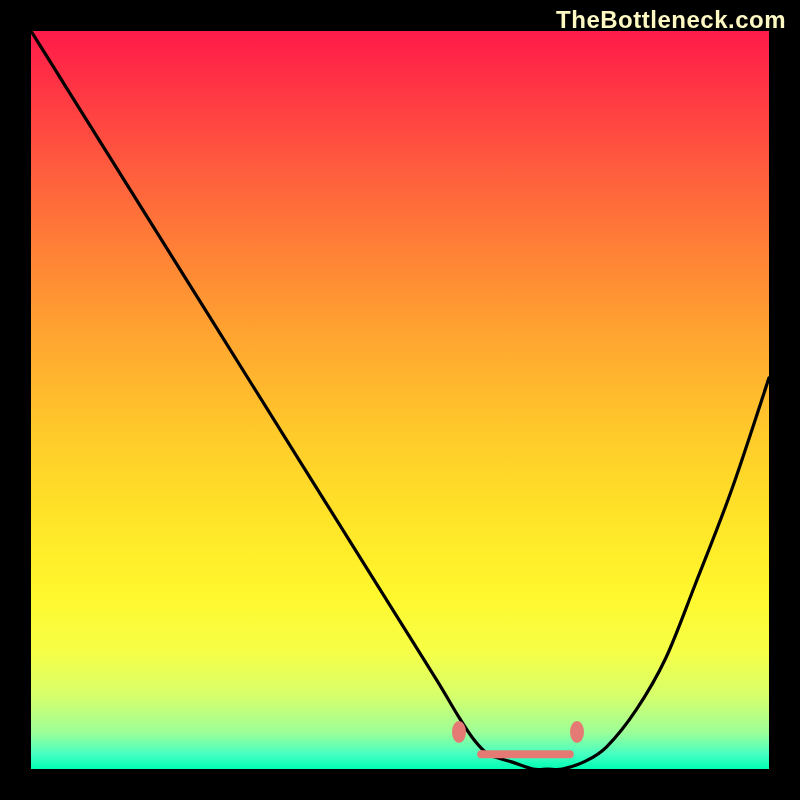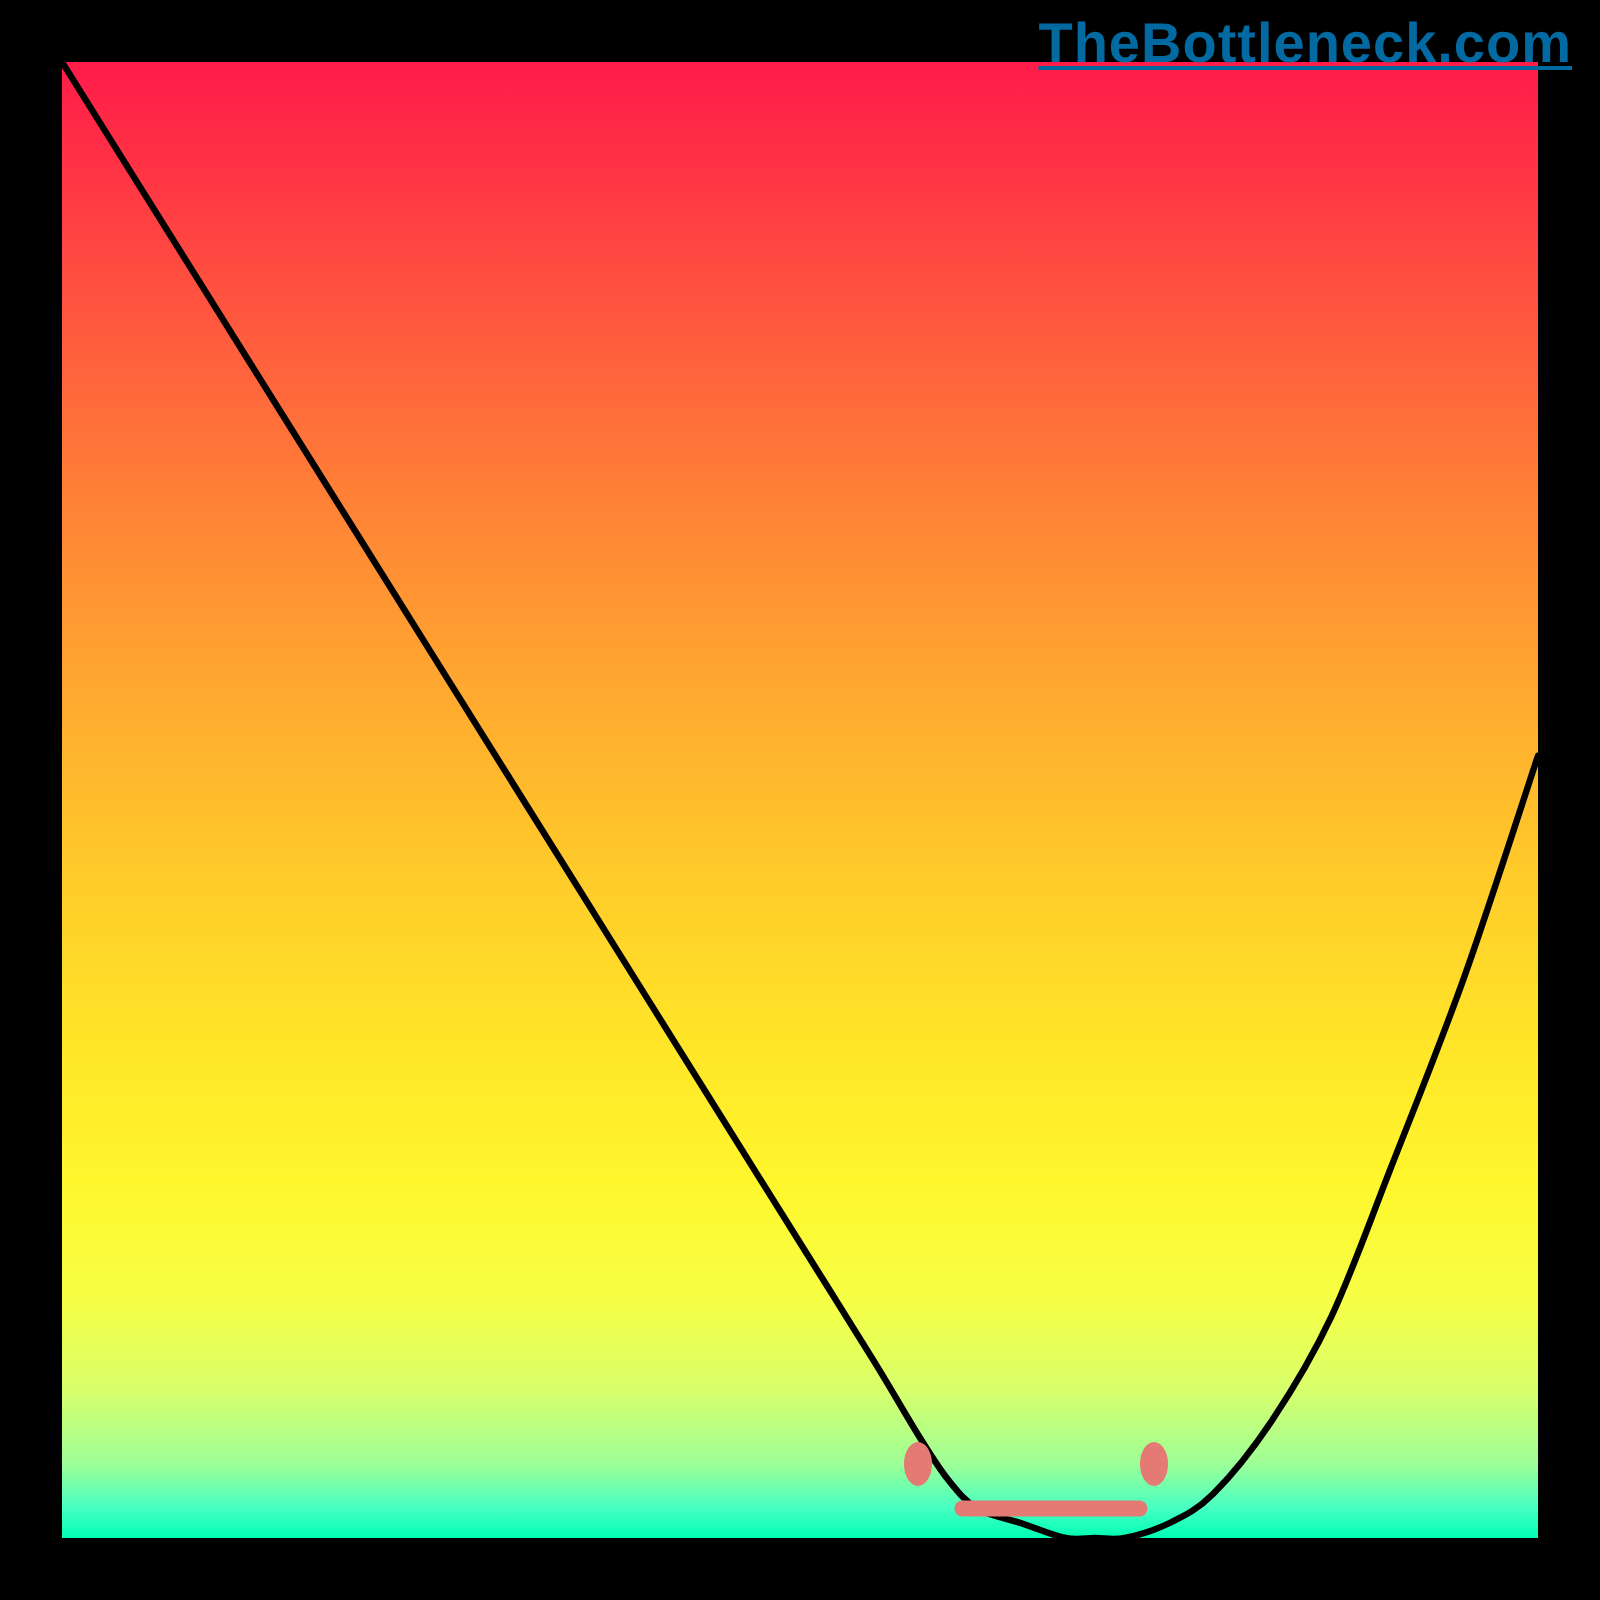--- a/index.html
+++ b/index.html
@@ -13,26 +13,25 @@
   .frame {
     position: relative;
     width: 800px;
     height: 800px;
     background: #000;
   }
   .watermark {
     position: absolute;
     top: 6px;
     right: 14px;
-    color: #0369a1;
-    font-size: 28px;
+    color: #fef9c3;
+    font-size: 24px;
     font-weight: bold;
     letter-spacing: 0.5px;
     z-index: 5;
-    text-decoration: underline;
   }
   .plot-area {
     position: absolute;
     left: 31px;
     top: 31px;
     width: 738px;
     height: 738px;
     overflow: hidden;
   }
   .gradient {

